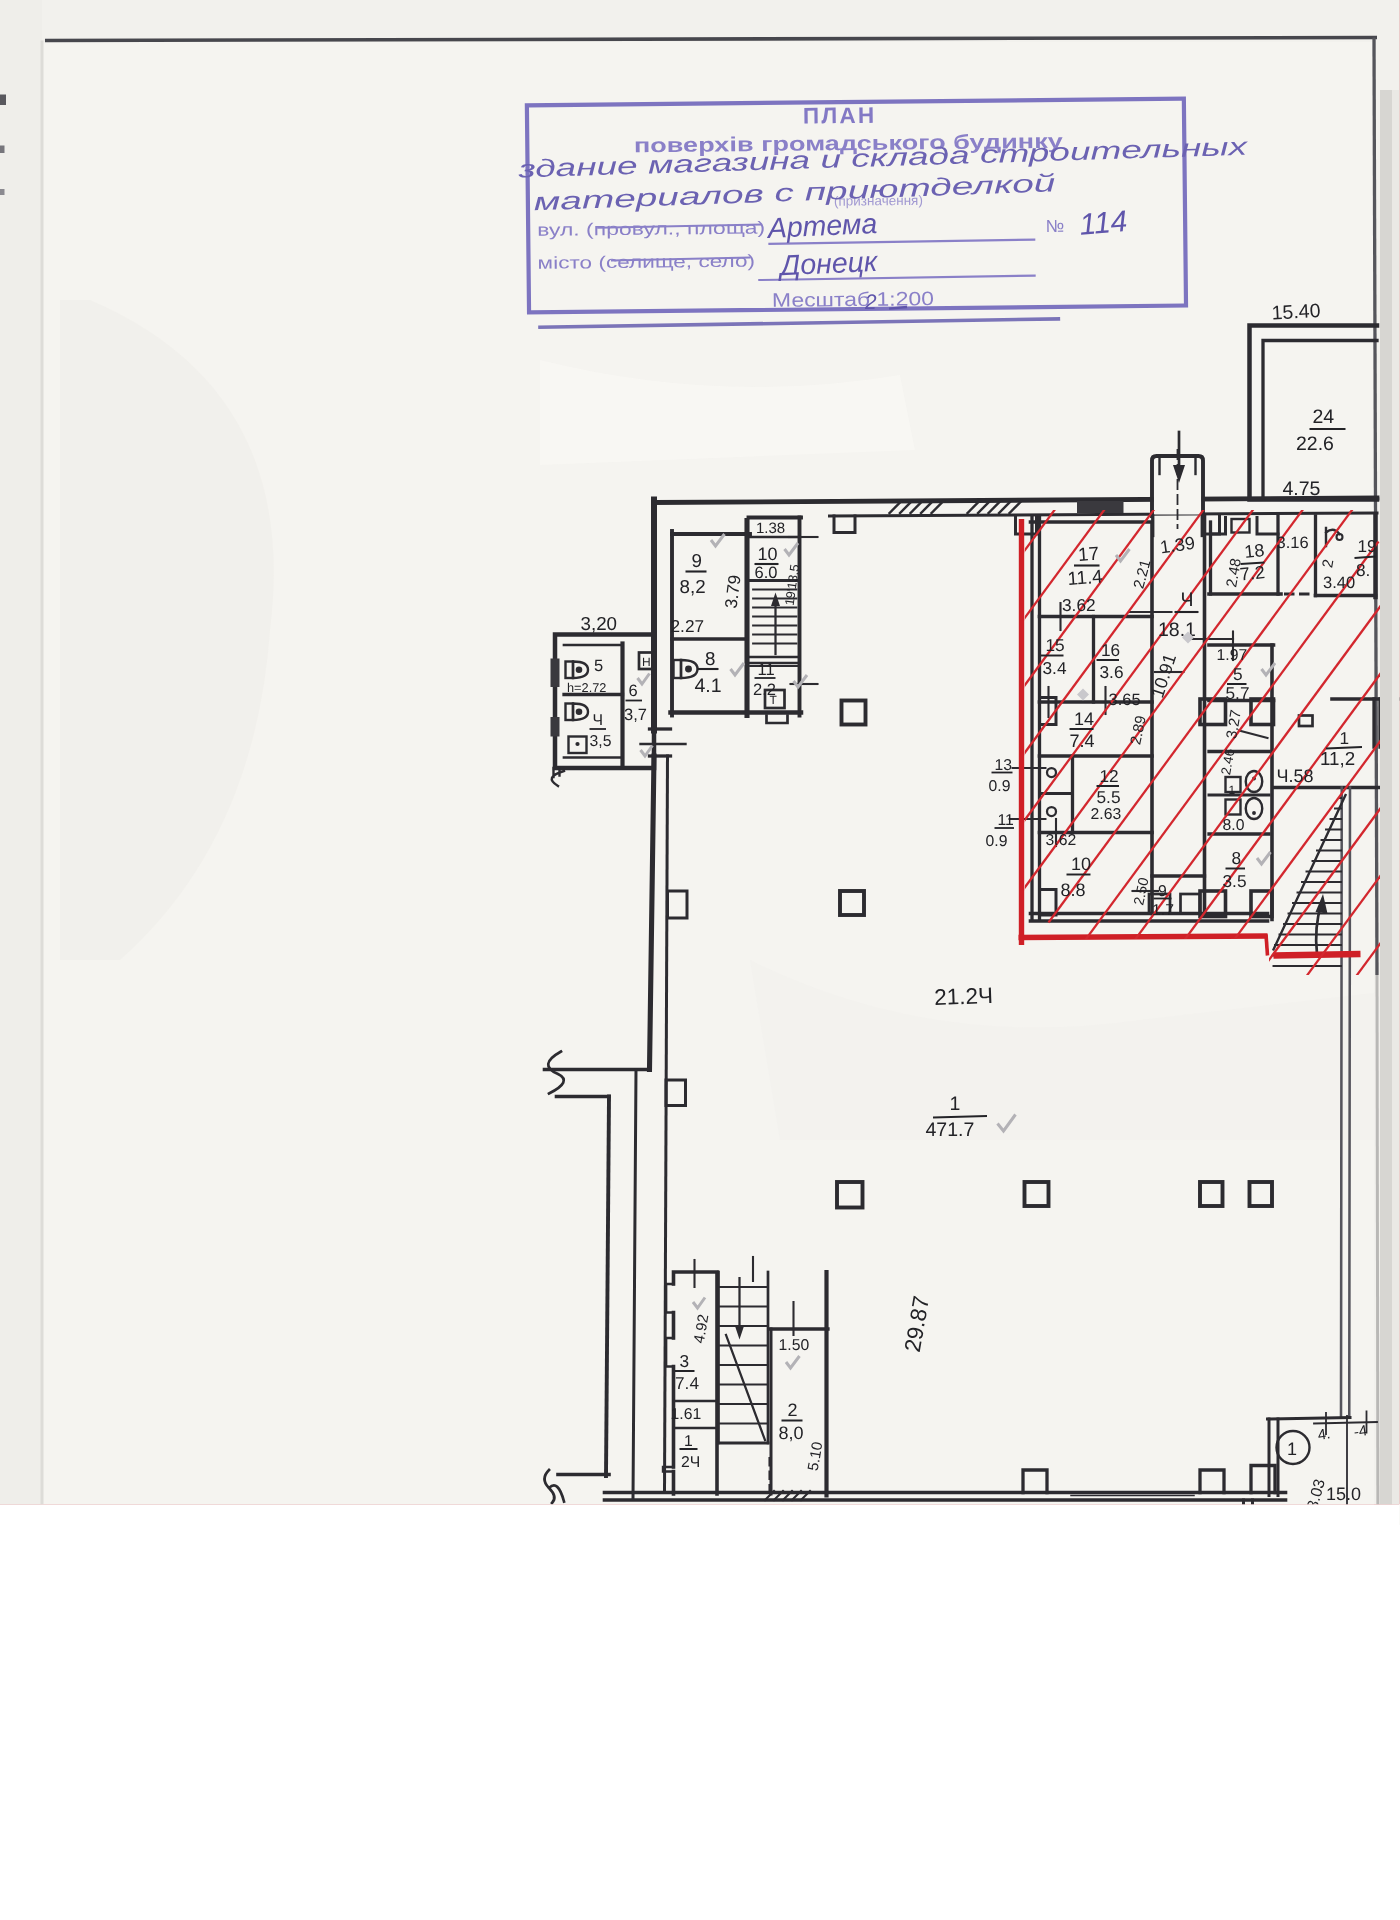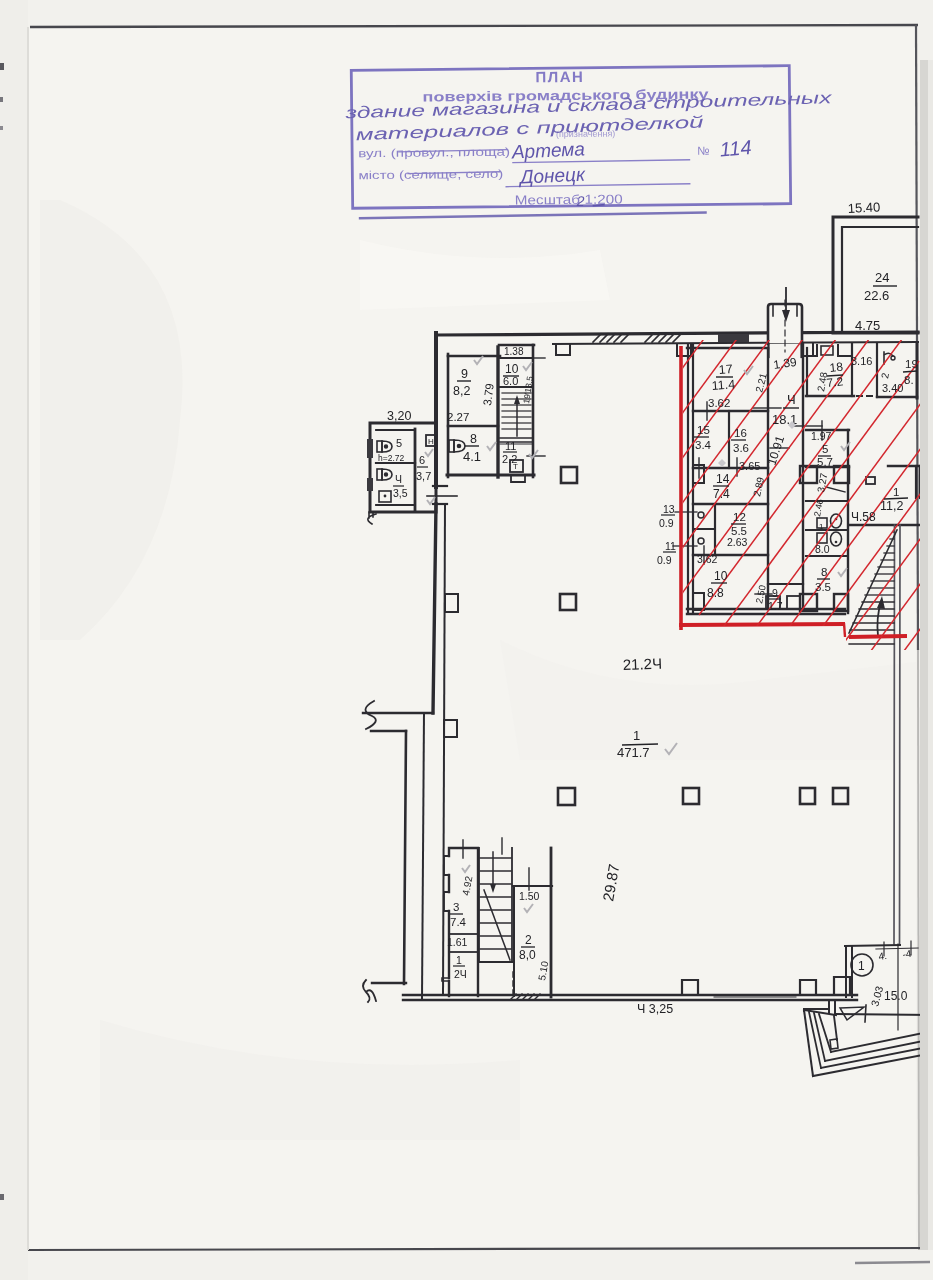--- a/index.html
+++ b/index.html
@@ -1,16 +1,16 @@
 <!DOCTYPE html>
 <html><head>
 <meta charset="utf-8">
 <style>
   html,body{margin:0;padding:0;background:#ffffff;}
-  #page{position:relative;width:933px;height:1280px;background:#b91c1c;overflow:hidden;
+  #page{position:relative;width:933px;height:1003px;background:#b91c1c;overflow:hidden;
         font-family:"Liberation Sans", sans-serif;}
   svg{position:absolute;left:0;top:0;}
   text{font-family:"Liberation Sans", sans-serif;}
 </style>
 </head>
 <body>
 <div id="page">
 <svg width="933" height="1280" viewBox="0 0 933 1280">
 
   <rect x="0" y="0" width="933" height="1280" fill="#f2f1ed"></rect>

